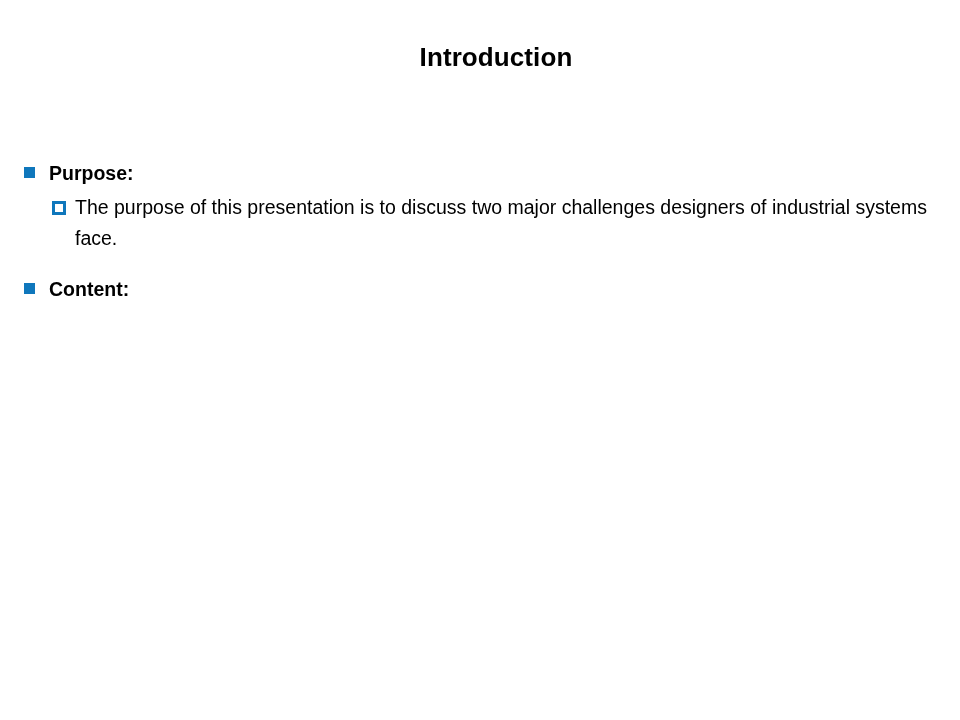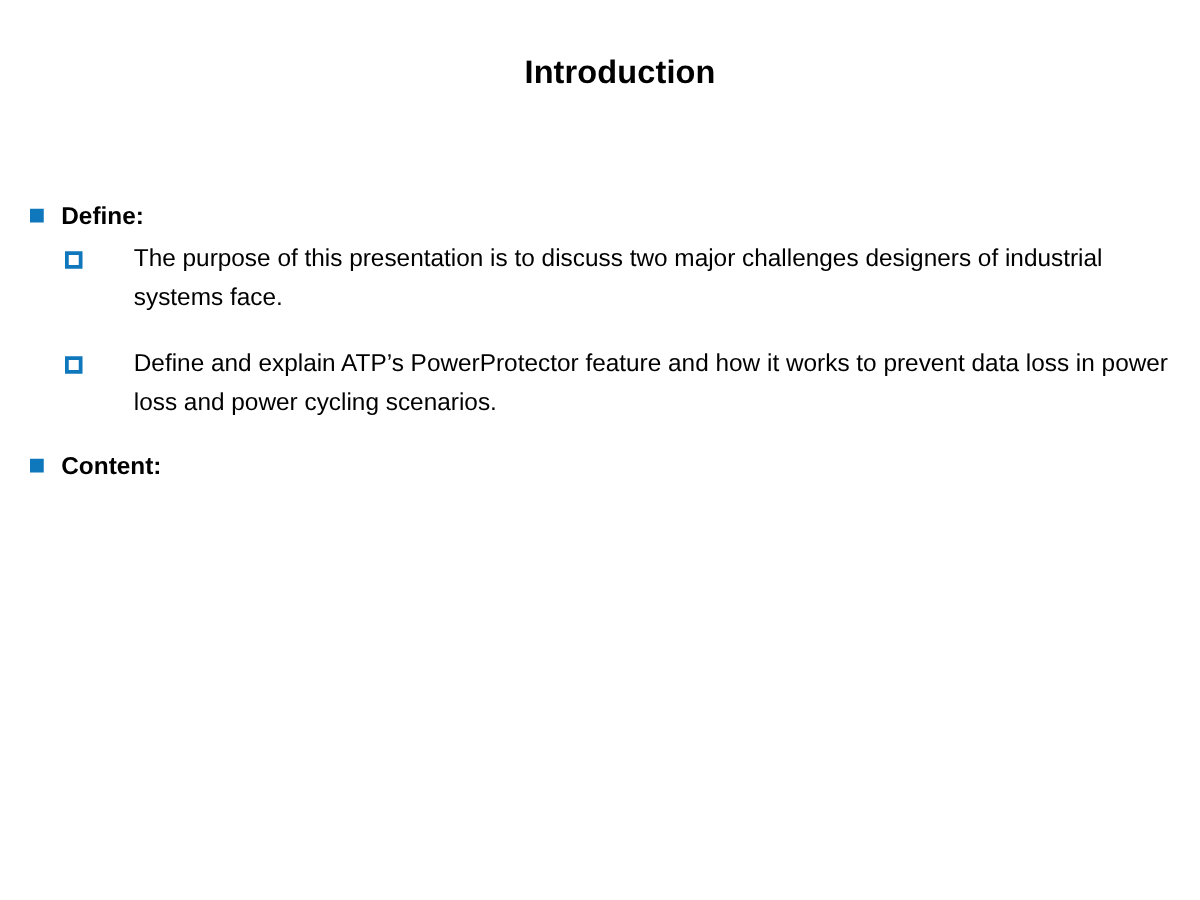--- a/index.html
+++ b/index.html
@@ -70,21 +70,20 @@
     font-weight: bold;
     line-height: 26px;
     color: #000000;
   }
 
   
   .lvl2 {
     display: flex;
     align-items: flex-start;
     margin-bottom: 2px;
-    gap: 32px;
   }
   .lvl2:last-child {
     margin-bottom: 0;
   }
   .lvl2 .marker {
     flex: 0 0 auto;
     width: 8px;
     height: 8px;
     background: #ffffff;
     border: 3px solid #0f77bc;
@@ -106,33 +105,29 @@
 
 <div class="slide">
 
   <div class="slide-title">Introduction</div>
 
   <div class="body-content">
 
     <div class="group">
       <div class="lvl1">
         <span class="marker"></span>
-        <span class="text">Define:</span>
+        <span class="text">Purpose:</span>
       </div>
       <div class="lvl2">
         <span class="marker"></span>
         <span class="text">The purpose of this presentation is to discuss two major challenges designers of industrial systems face.</span>
       </div>
     </div>
 
     <div class="group">
-      <div class="lvl2">
-        <span class="marker"></span>
-        <span class="text">Define and explain ATP’s PowerProtector feature and how it works to prevent data loss in power loss and power cycling scenarios.</span>
-      </div>
     </div>
 
     <div class="group">
       <div class="lvl1">
         <span class="marker"></span>
         <span class="text">Content:</span>
       </div>
     </div>
 
   </div>

